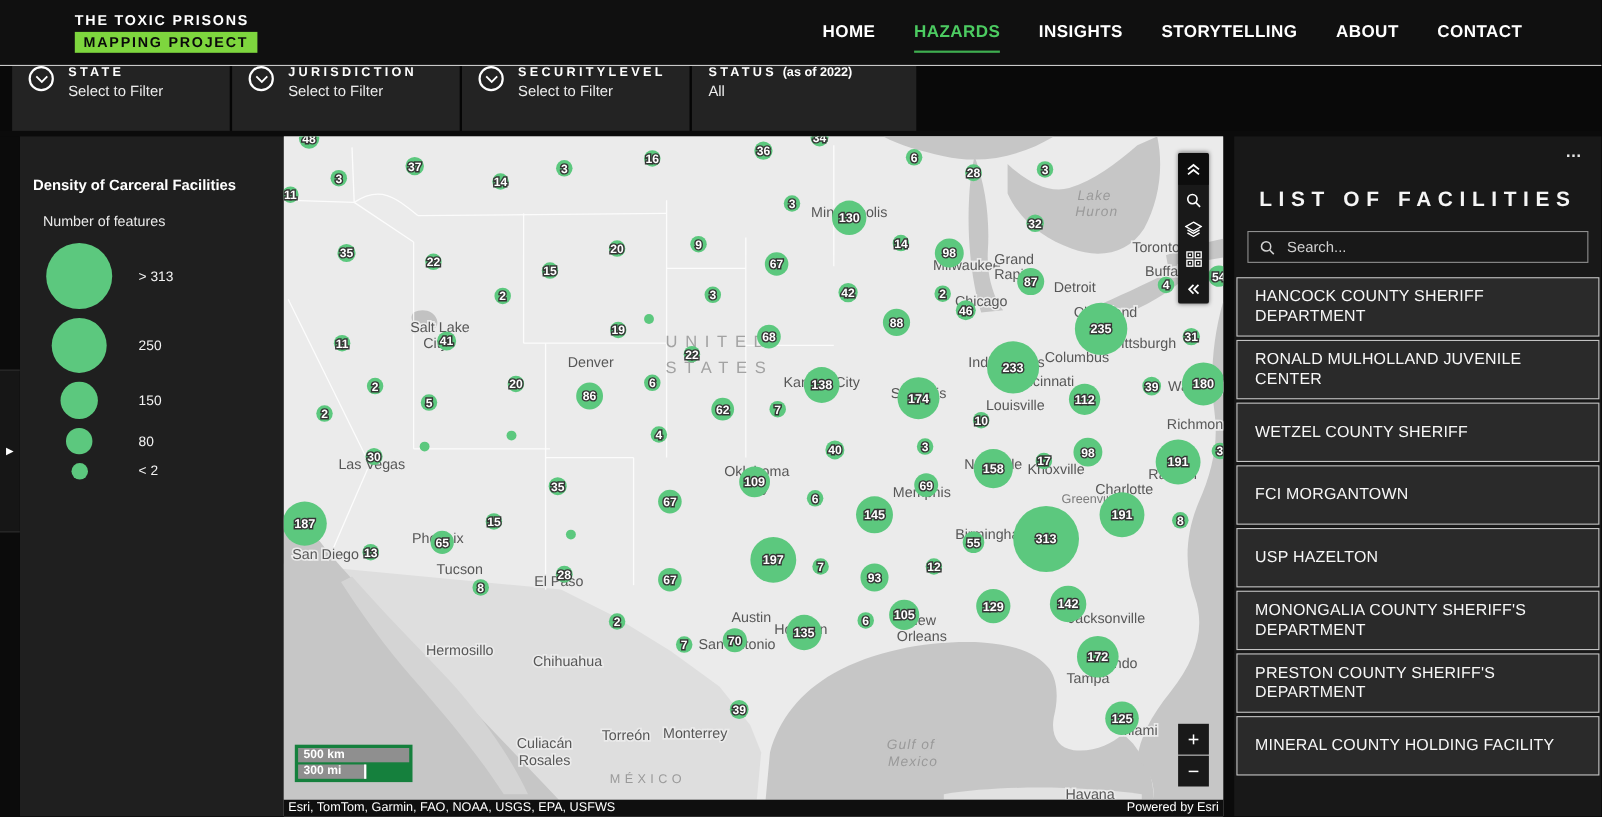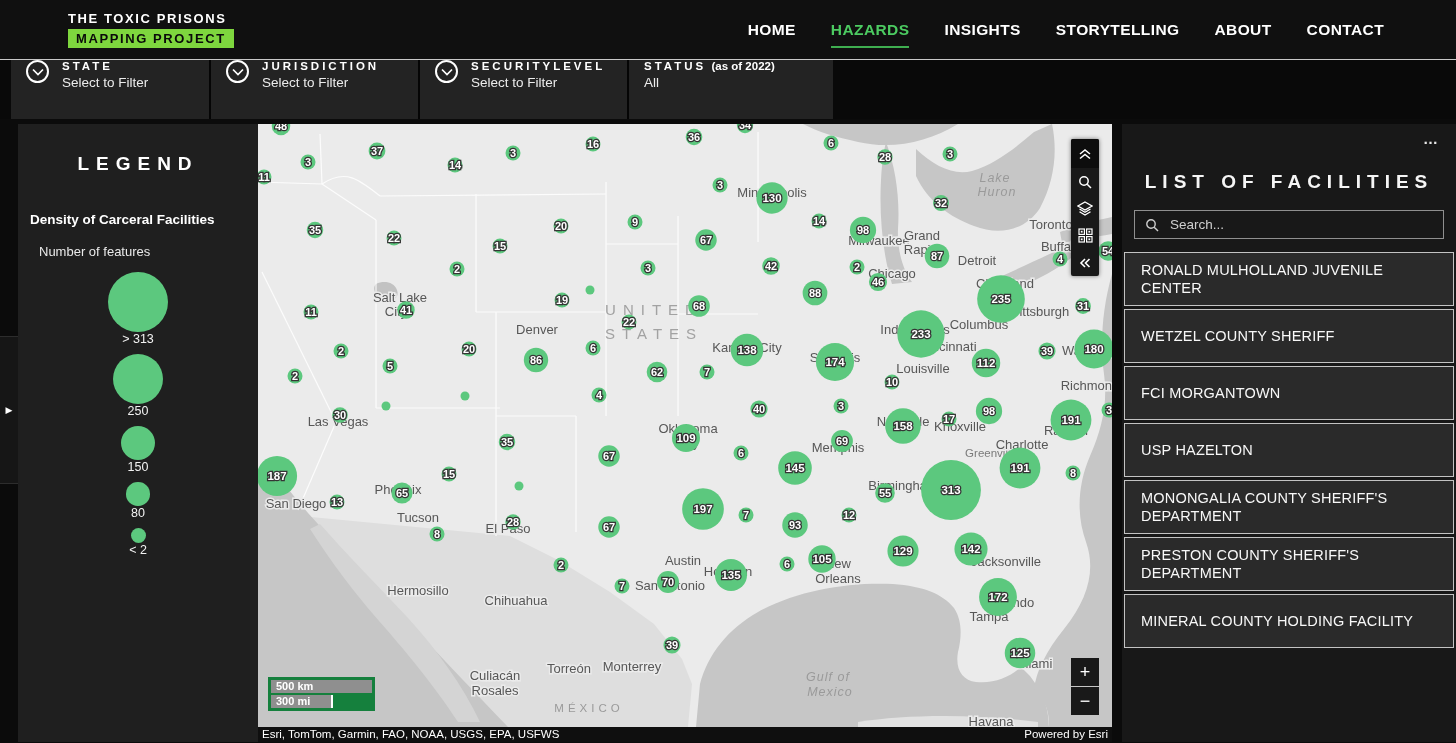--- a/index.html
+++ b/index.html
@@ -46,21 +46,21 @@
               display:flex; align-items:center; justify-content:center; cursor:pointer; }
   .rail-arrow { color:#fff; font-size:9px; }
 
   
   .legend { width:240px; background:#1f1f1f; flex:none; color:#fff; }
   .legend-title { text-align:center; margin-top:29px; font-size:19px; font-weight:700;
                   letter-spacing:7px; }
   .legend-sub { margin:37px 0 0 12px; font-size:13.5px; font-weight:700; }
   .legend-cap { margin:17px 0 0 21px; font-size:13px; color:#eaeaea; }
   .legend-rows { margin-top:13px; }
-  .legend-row { display:flex; align-items:center; margin-bottom:8px;flex-direction:column; }
+  .legend-row { display:flex; align-items:center; margin-bottom:8px; }
   .legend-circle-cell { width:108px; display:flex; justify-content:center; flex:none; }
   .legend-circle { border-radius:50%; background:var(--cluster-green,#5cc87e); }
   .legend-label { font-size:12.5px; color:#f2f2f2; }
 
   
   .map { width:854px; height:618px; position:relative; background:#ebebeb; flex:none; }
   .map svg.base { position:absolute; top:0; left:0; }
 
   .toolbar { position:absolute; top:15px; right:13px; width:28px; background:#191919;
              border-radius:2px; overflow:hidden; box-shadow:0 0 4px rgba(0,0,0,.5); }
@@ -177,21 +177,20 @@
 
 <div class="content">
 
   <div class="rail">
     <div class="rail-tab">
       <span class="rail-arrow">▶</span>
     </div>
   </div>
 
   <aside class="legend">
-    <h2 class="legend-title">LEGEND</h2>
     <div class="legend-sub">Density of Carceral Facilities</div>
     <div class="legend-cap">Number of features</div>
     <div class="legend-rows" id="legend-rows">
         <div class="legend-row">
           <div class="legend-circle-cell">
             <div class="legend-circle" style="width: 59.828px; height: 59.828px;"></div>
           </div>
           <div class="legend-label">&gt; 313</div>
         </div>
         <div class="legend-row">
@@ -794,20 +793,21 @@
     <div class="fac-menu">…</div>
     <h2 class="fac-title">LIST OF FACILITIES</h2>
     <div class="searchbox">
       <svg width="14" height="14" viewBox="0 0 14 14">
           <circle cx="6" cy="6" r="4.2" fill="none" stroke="#cfcfcf" stroke-width="1.4"></circle>
           <line x1="9.2" y1="9.2" x2="13" y2="13" stroke="#cfcfcf" stroke-width="1.4"></line>
         </svg>
       <input type="text" placeholder="Search..." style="">
     </div>
     <div class="fac-list" id="fac-list">
+        <div class="fac-item">HANCOCK COUNTY SHERIFF DEPARTMENT</div>
         <div class="fac-item">RONALD MULHOLLAND JUVENILE CENTER</div>
         <div class="fac-item">WETZEL COUNTY SHERIFF</div>
         <div class="fac-item">FCI MORGANTOWN</div>
         <div class="fac-item">USP HAZELTON</div>
         <div class="fac-item">MONONGALIA COUNTY SHERIFF'S DEPARTMENT</div>
         <div class="fac-item">PRESTON COUNTY SHERIFF'S DEPARTMENT</div>
         <div class="fac-item">MINERAL COUNTY HOLDING FACILITY</div>
       </div>
   </aside>
 </div>

